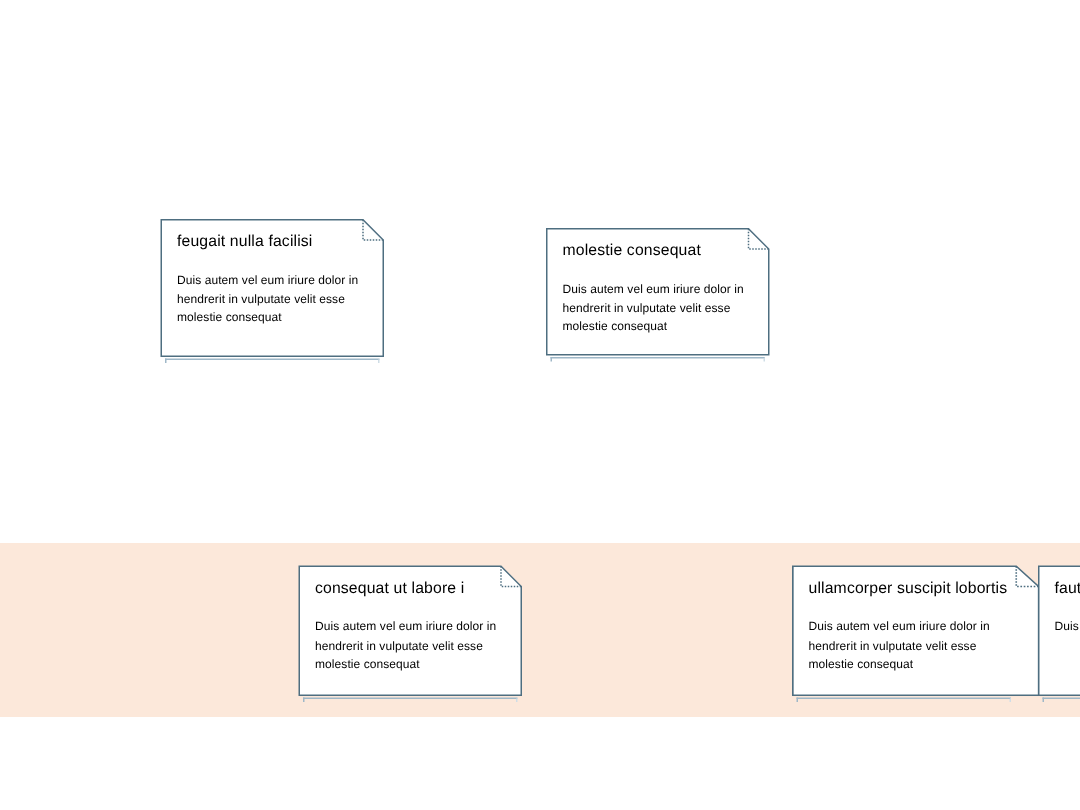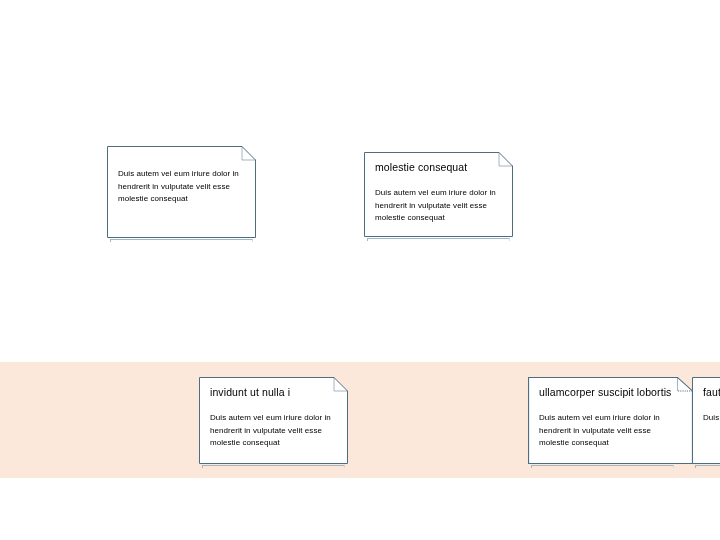--- a/index.html
+++ b/index.html
@@ -95,20 +95,21 @@
 
   <div id="notes-layer">
   <div class="note" style="left: 107px; top: 146px; width: 149px; height: 92px;">
     <div class="paper">
       <svg preserveAspectRatio="none" viewBox="0 0 149 92">
         <polygon class="note-poly" fill="#ffffff" stroke="#4e6e80" stroke-width="1" points="0.5,0.5 135,0.5 148.5,14 148.5,91.5 0.5,91.5"></polygon>
         <polyline class="note-fold" fill="none" stroke="#4e6e80" stroke-width="1" points="135,0.5 135,14 148.5,14" stroke-dasharray="1 1"></polyline>
       </svg>
     </div>
     <div class="content">
+      <div class="title">feugait nulla facilisi</div>
       <div class="body">Duis autem vel eum iriure dolor in hendrerit in vulputate velit esse molestie consequat</div>
     </div>
   </div>
 <div class="note-shadow" style="left: 110px; top: 239px; width: 143px; border-top-color: rgb(159, 184, 200); border-left-color: rgb(159, 184, 200);"></div>
   <div class="note" style="left: 364px; top: 152px; width: 149px; height: 85px; padding-left: 20px;">
     <div class="paper">
       <svg preserveAspectRatio="none" viewBox="0 0 149 85">
         <polygon class="note-poly" fill="#ffffff" stroke="#4e6e80" stroke-width="1" points="0.5,0.5 135,0.5 148.5,14 148.5,84.5 0.5,84.5"></polygon>
         <polyline class="note-fold" fill="none" stroke="#4e6e80" stroke-width="1" points="135,0.5 135,14 148.5,14" stroke-dasharray="1 1"></polyline>
       </svg>
@@ -120,21 +121,21 @@
   </div>
 <div class="note-shadow" style="left: 367px; top: 238px; width: 143px; border-top-color: rgb(159, 184, 200); border-left-color: rgb(159, 184, 200);"></div>
   <div class="note" style="left: 199px; top: 377px; width: 149px; height: 87px;">
     <div class="paper">
       <svg preserveAspectRatio="none" viewBox="0 0 149 87">
         <polygon class="note-poly" fill="#ffffff" stroke="#4e6e80" stroke-width="1" points="0.5,0.5 135,0.5 148.5,14 148.5,86.5 0.5,86.5"></polygon>
         <polyline class="note-fold" fill="none" stroke="#4e6e80" stroke-width="1" points="135,0.5 135,14 148.5,14" stroke-dasharray="1 1"></polyline>
       </svg>
     </div>
     <div class="content">
-      <div class="title">invidunt ut nulla i</div>
+      <div class="title">consequat ut labore i</div>
       <div class="body">Duis autem vel eum iriure dolor in hendrerit in vulputate velit esse molestie consequat</div>
     </div>
   </div>
 <div class="note-shadow" style="left: 202px; top: 465px; width: 143px; border-top-color: rgb(159, 184, 200); border-left-color: rgb(159, 184, 200);"></div>
   <div class="note" style="left: 528px; top: 377px; width: 165px; height: 87px;">
     <div class="paper">
       <svg preserveAspectRatio="none" viewBox="0 0 149 87">
         <polygon class="note-poly" fill="#ffffff" stroke="#4e6e80" stroke-width="1" points="0.5,0.5 135,0.5 148.5,14 148.5,86.5 0.5,86.5"></polygon>
         <polyline class="note-fold" fill="none" stroke="#4e6e80" stroke-width="1" points="135,0.5 135,14 148.5,14" stroke-dasharray="1 1"></polyline>
       </svg>

